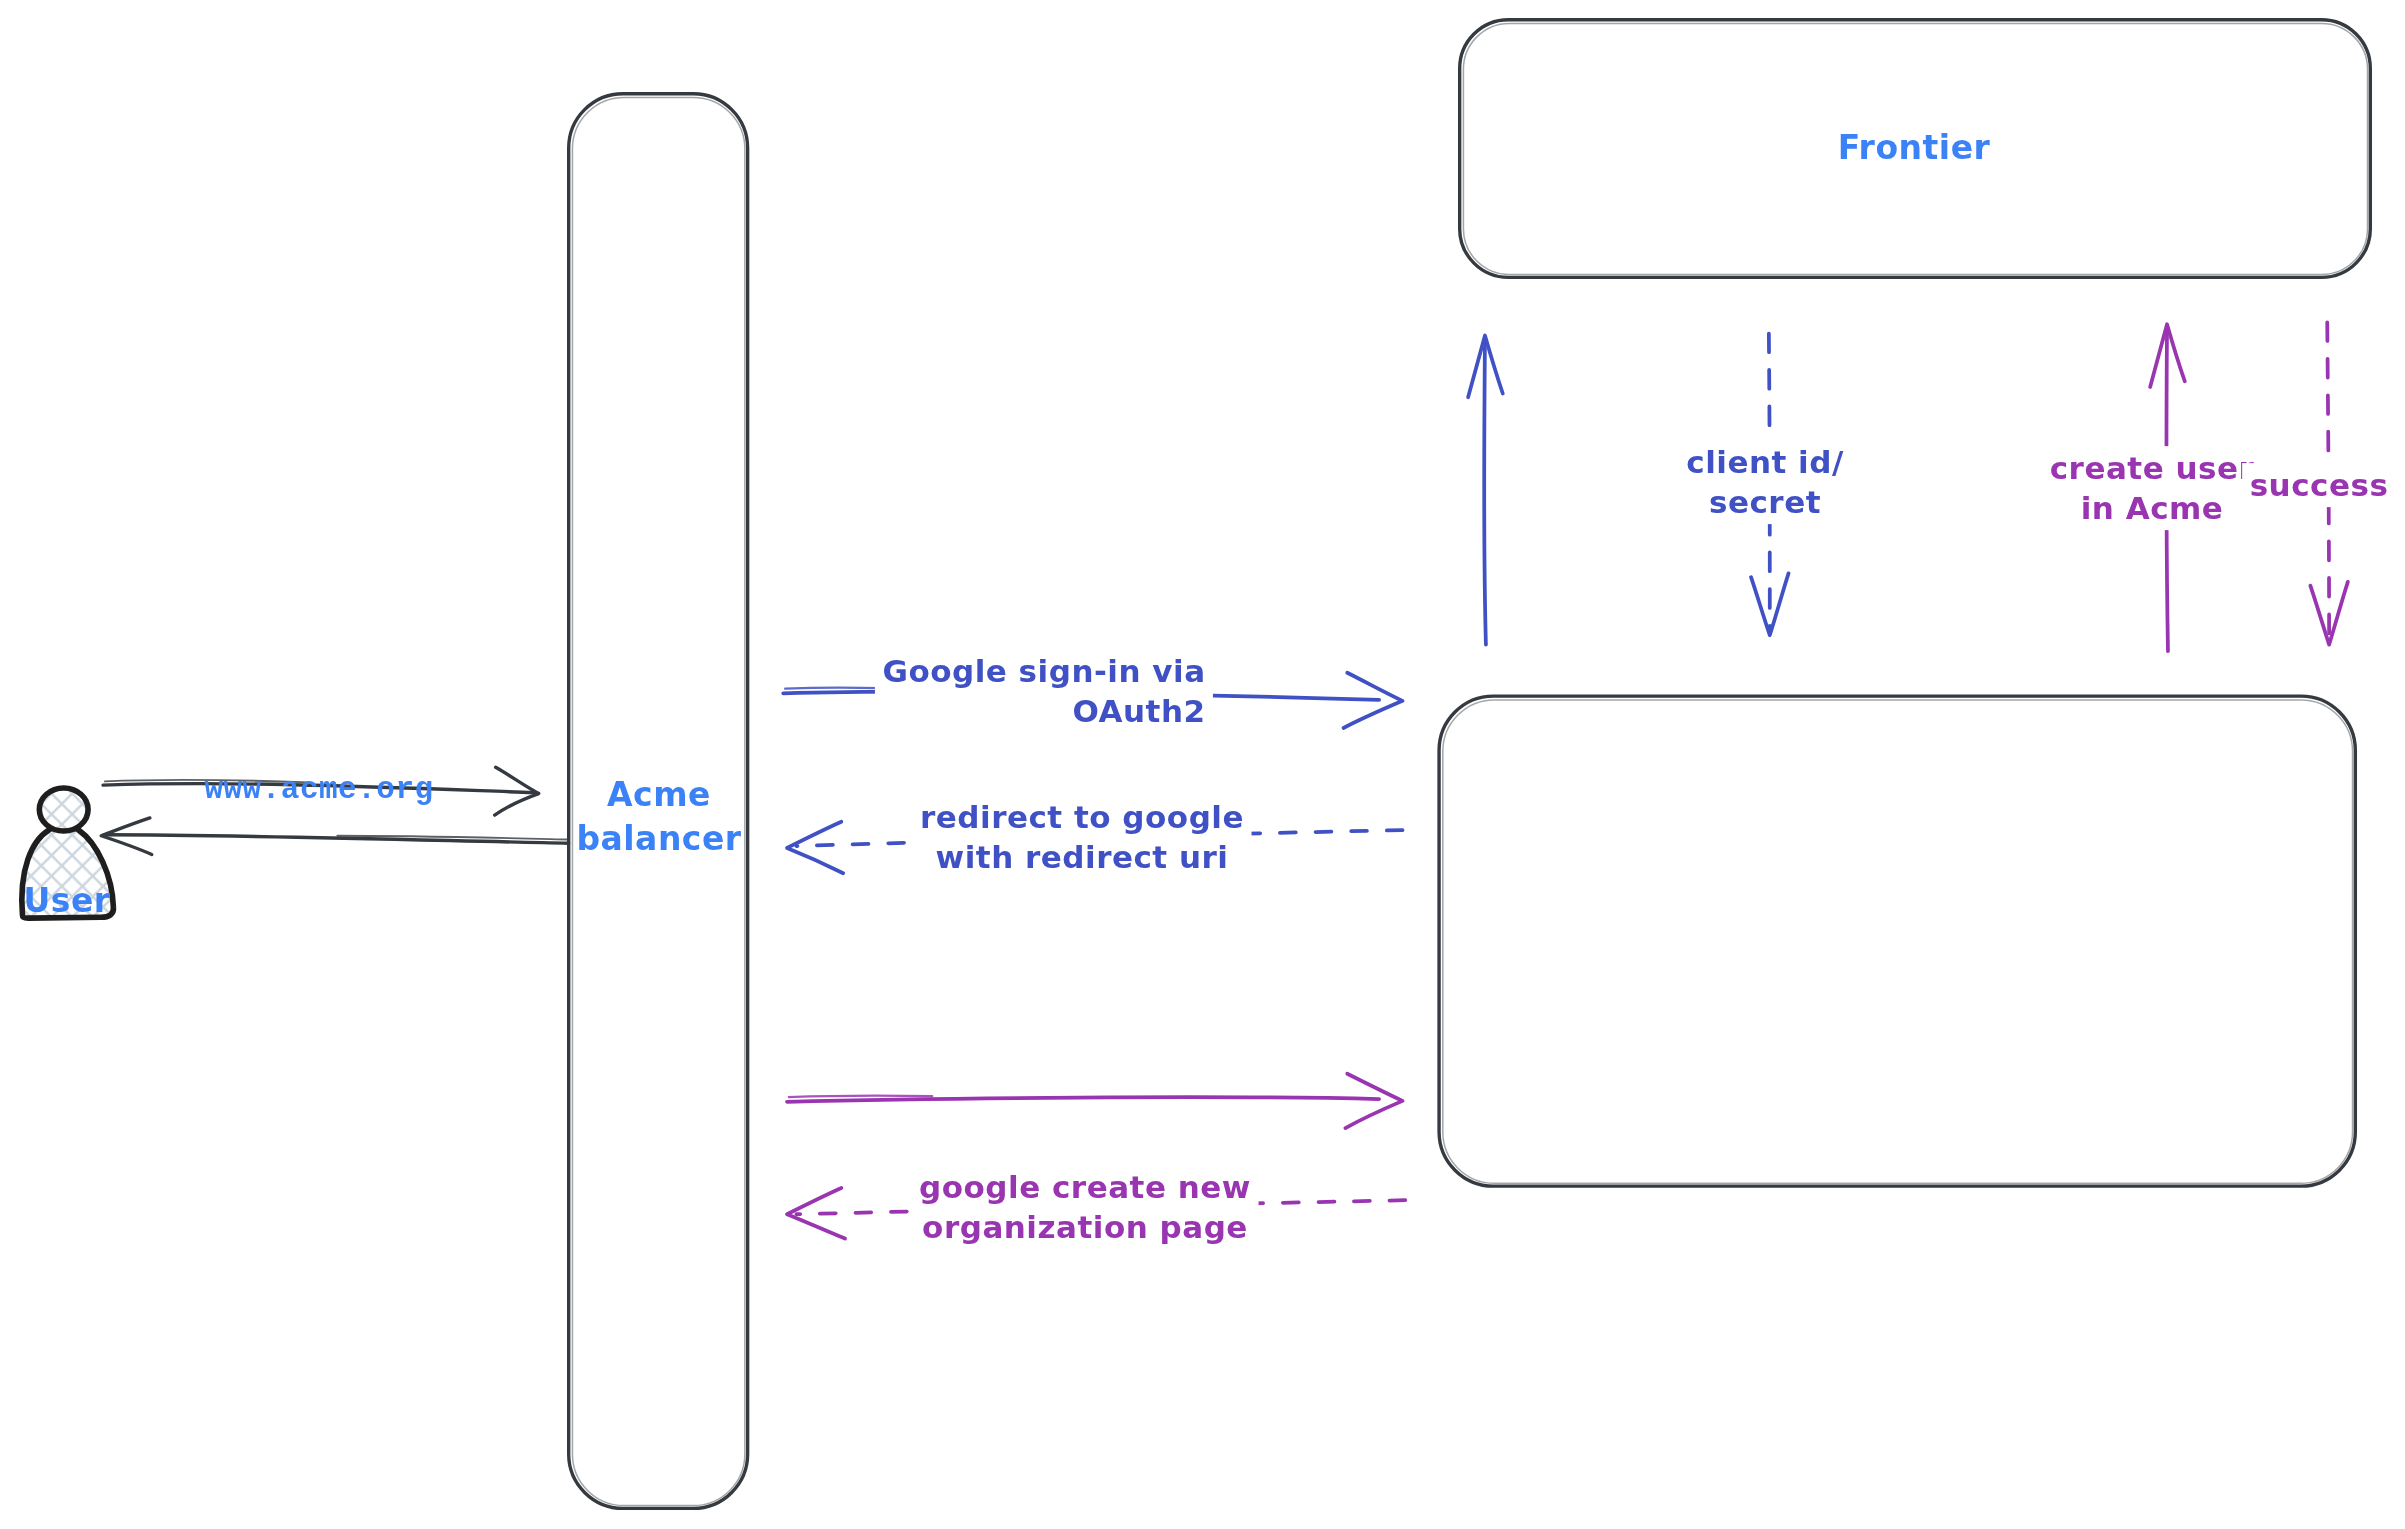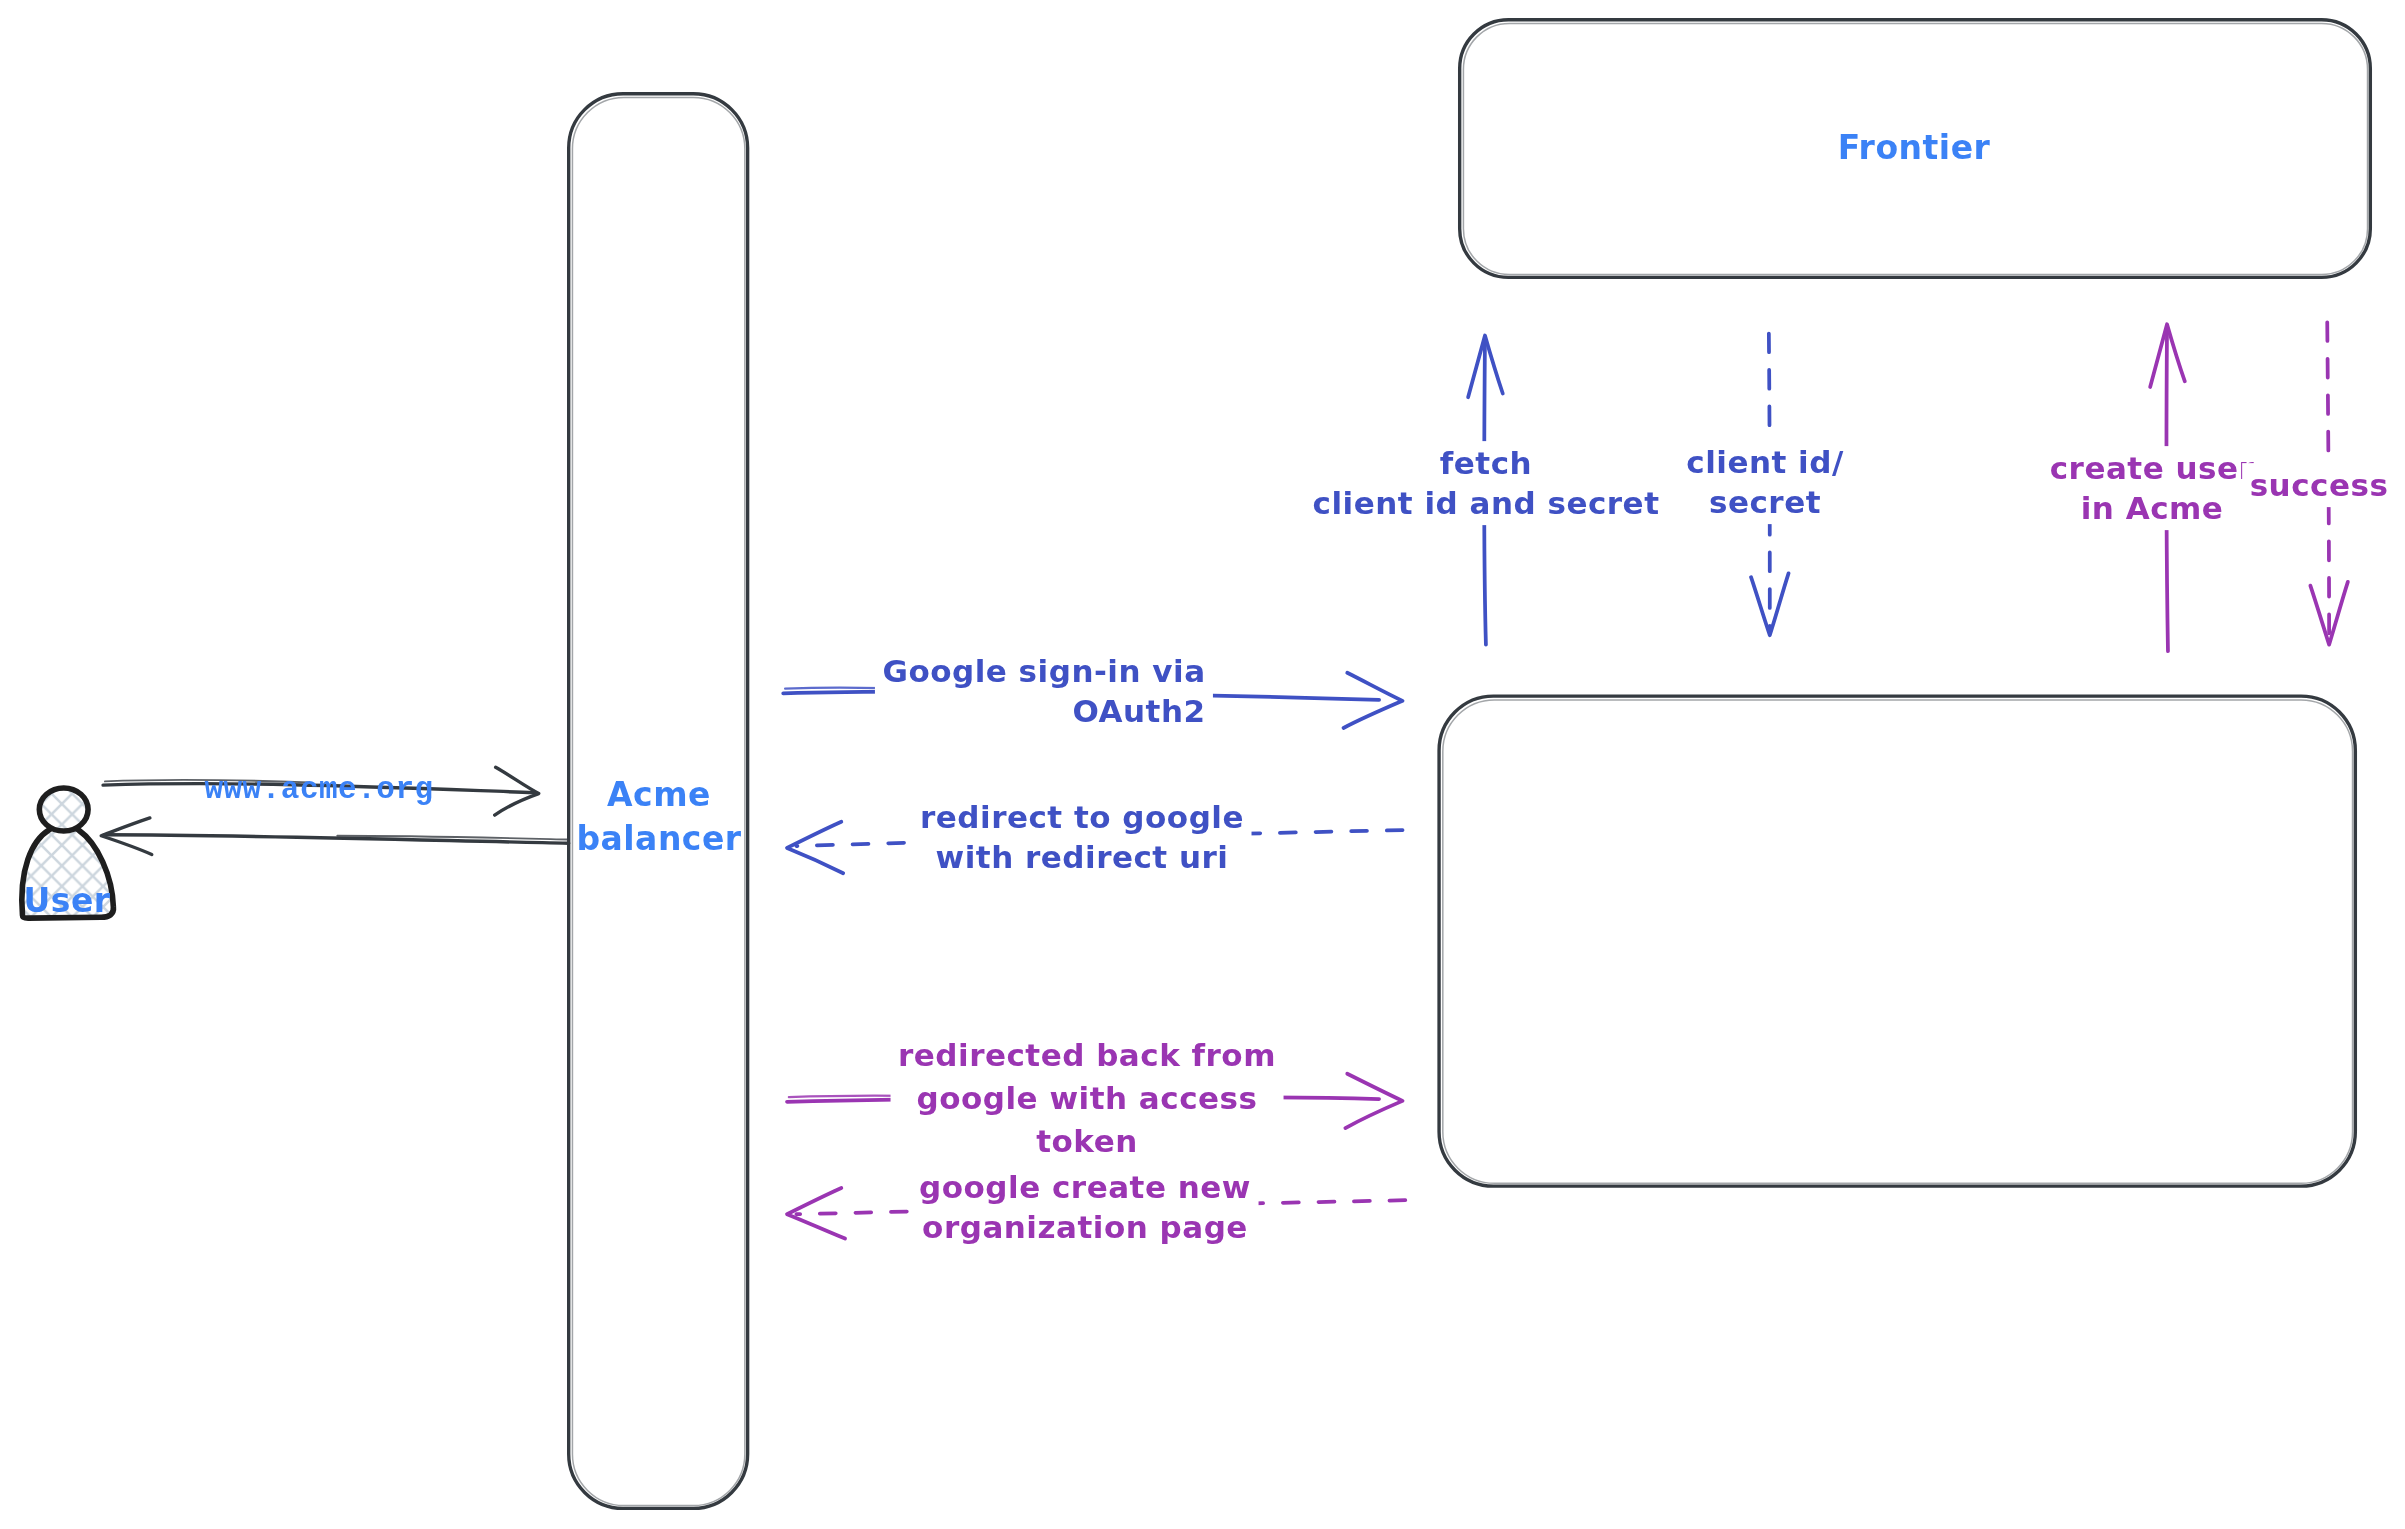--- a/index.html
+++ b/index.html
@@ -137,27 +137,22 @@
   <div class="label node" style="left:67px;  top:901px;">User</div>
   <div class="label node" style="left:659px; top:817px;">Acme
 balancer</div>
   <div class="label node" style="left:1914px;top:148px;">Frontier</div>
 
   <div class="label" style="left:319px; top:790px;font-family:Liberation Mono, monospace;">www.acme.org</div>
   <div class="label blue bg" style="left:1044px;top:691px;text-align:right;">Google sign-in via
 OAuth2</div>
   <div class="label blue bg" style="left:1082px;top:837px;">redirect to google
 with redirect uri</div>
-  <div class="label blue bg" style="left:1486px;top:483px;">fetch
-client id and secret</div>
   <div class="label blue bg" style="left:1765px;top:482px;">client id/
 secret</div>
   <div class="label purple bg" style="left:2152px;top:488px;">create user
 in Acme</div>
   <div class="label purple bg" style="left:2319px;top:485px;">success</div>
-  <div class="label purple bg tall" style="left:1087px;top:1098px;">redirected back from
-google with access
-token</div>
   <div class="label purple bg" style="left:1085px;top:1207px;">google create new
 organization page</div>
 
 </div>
 
 
 </body></html>

